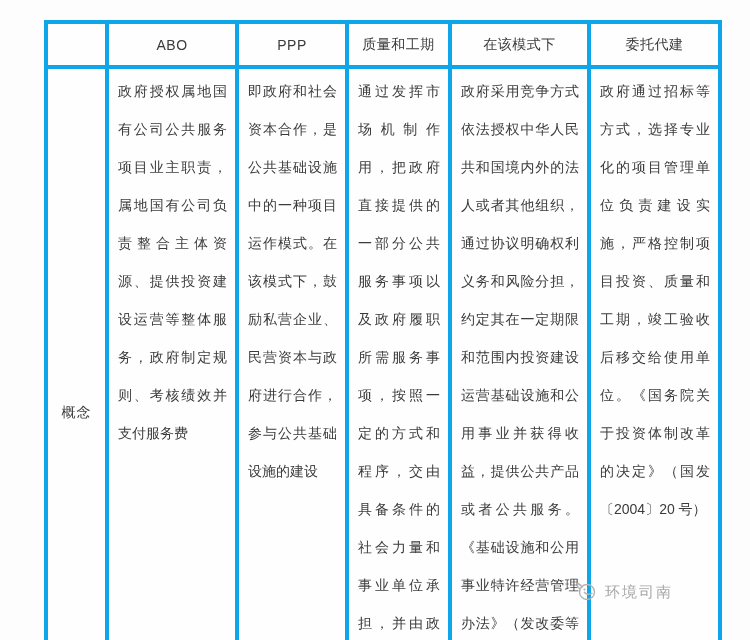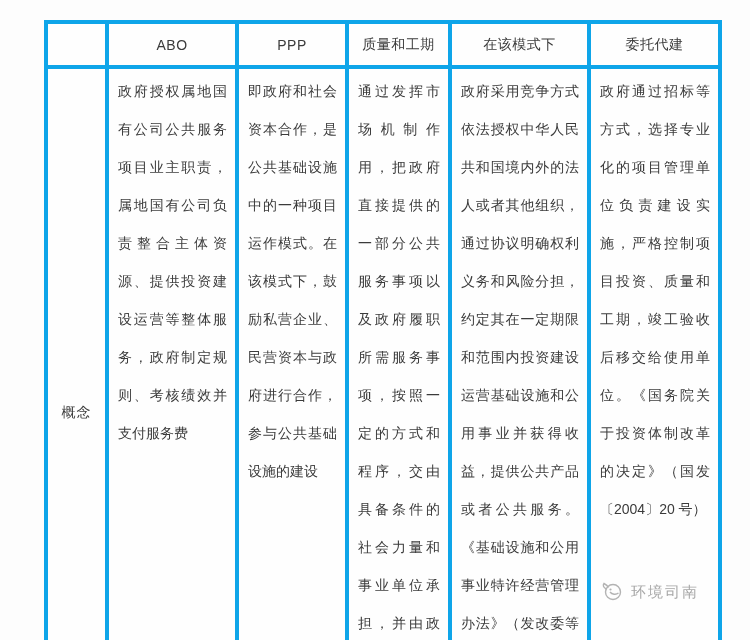--- a/index.html
+++ b/index.html
@@ -37,21 +37,21 @@
   td.cell{
     vertical-align:top;
     padding:3px 8px 0 9px;
     line-height:38px;
     text-align:justify;
     text-justify:inter-ideograph;
     overflow:hidden;
   }
   .watermark{
     position:absolute;
-    left:600px;top:580px;
+    left:574px;top:580px;
     display:flex;align-items:center;gap:5px;
     color:#a7a7a7;
     font-size:15px;
     letter-spacing:2px;
     background:transparent;
   }
   .watermark .logo{flex:0 0 auto;display:block;}
 </style>
 </head>
 <body>

